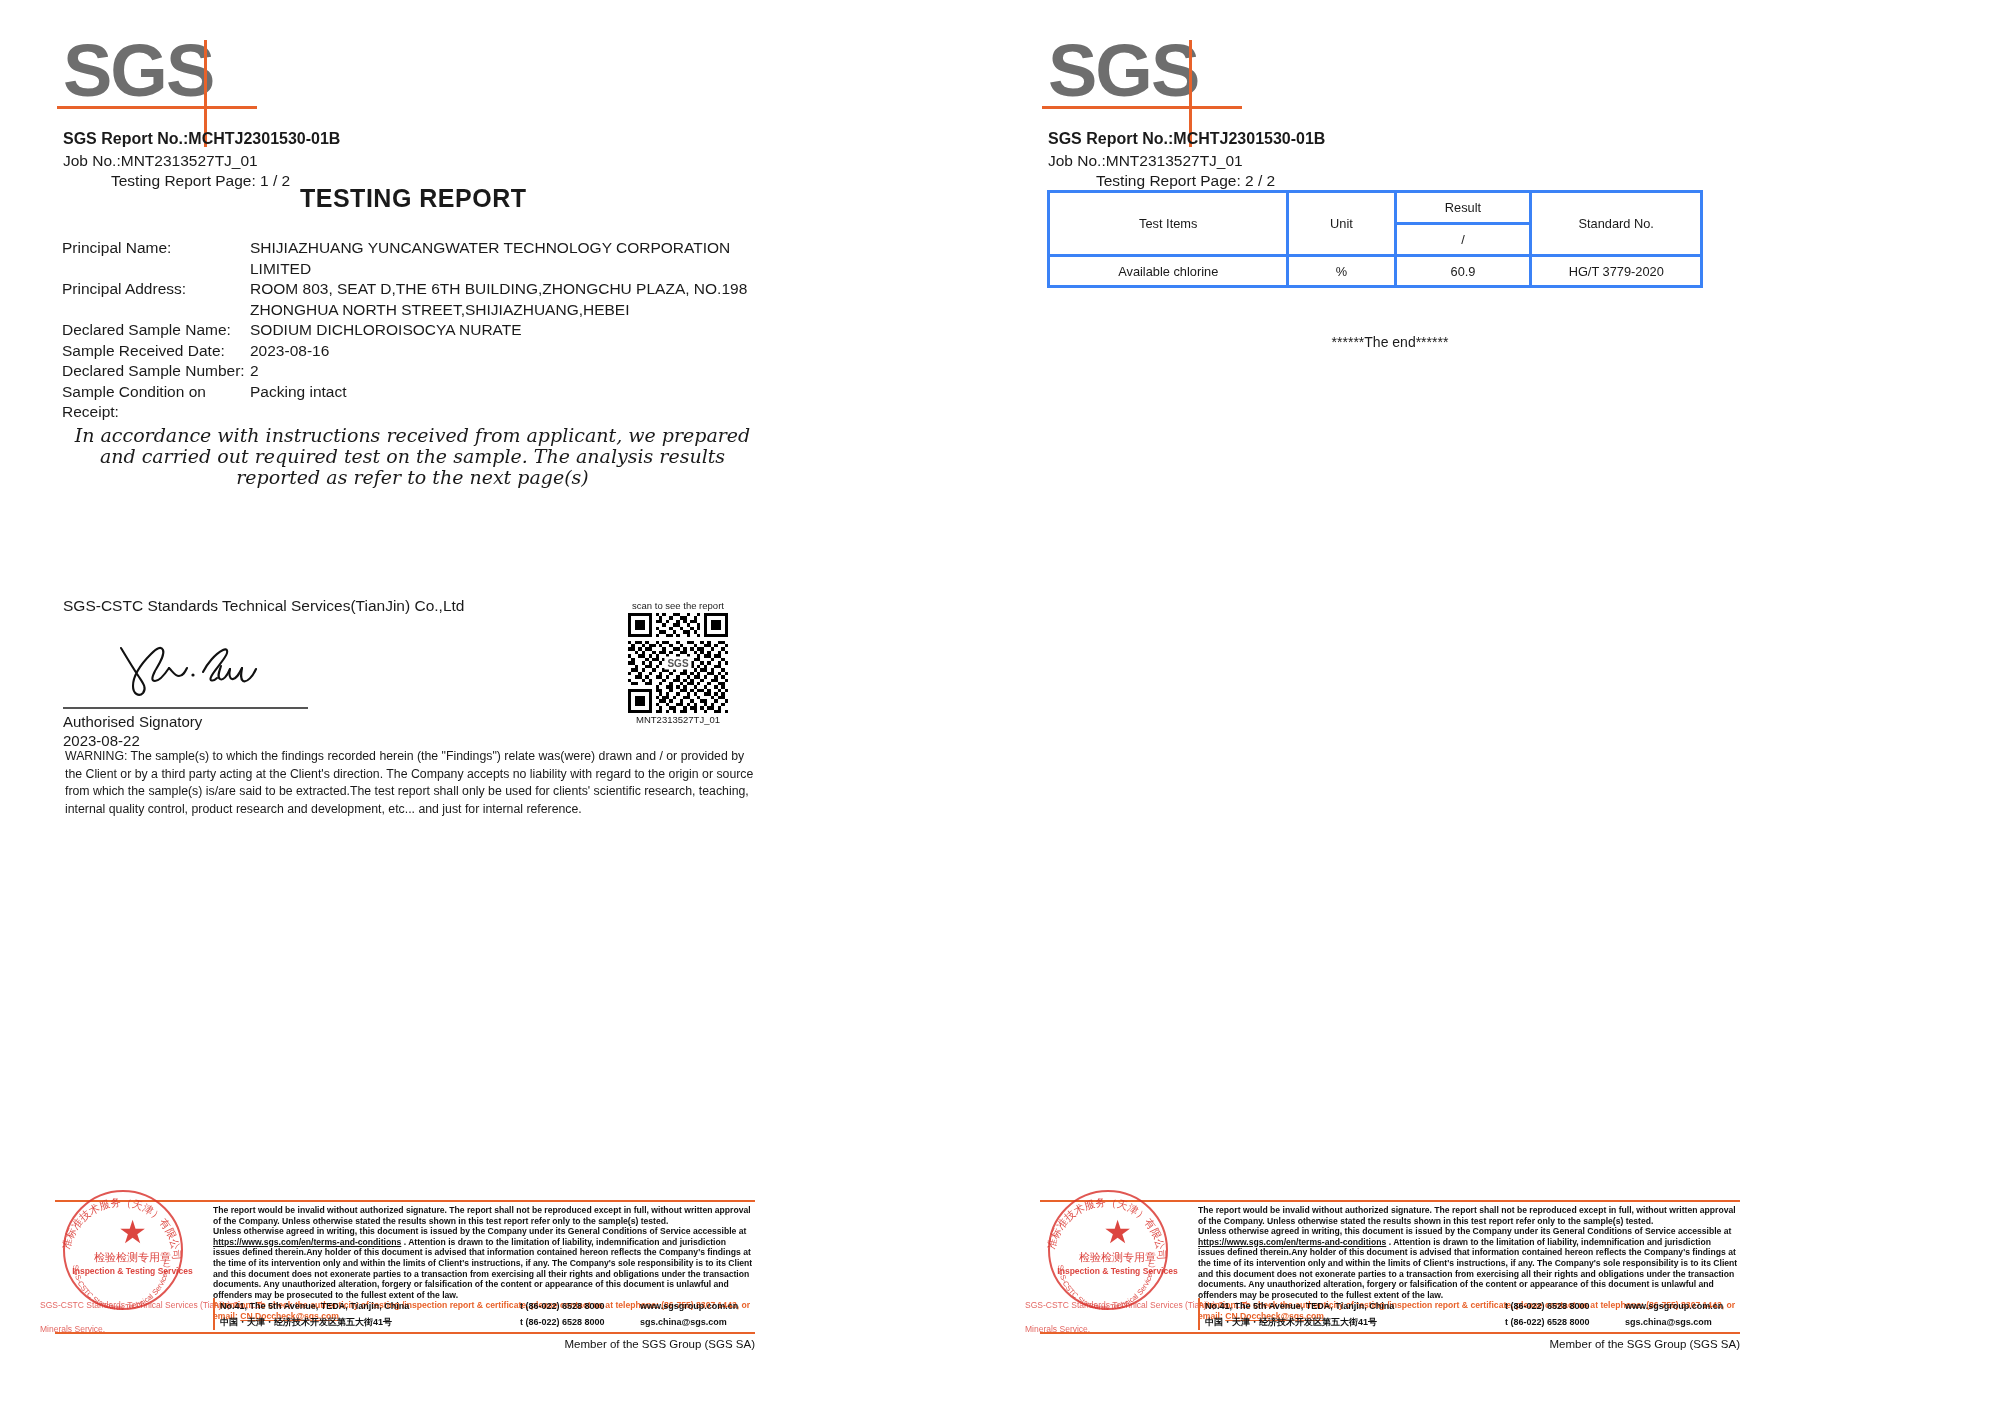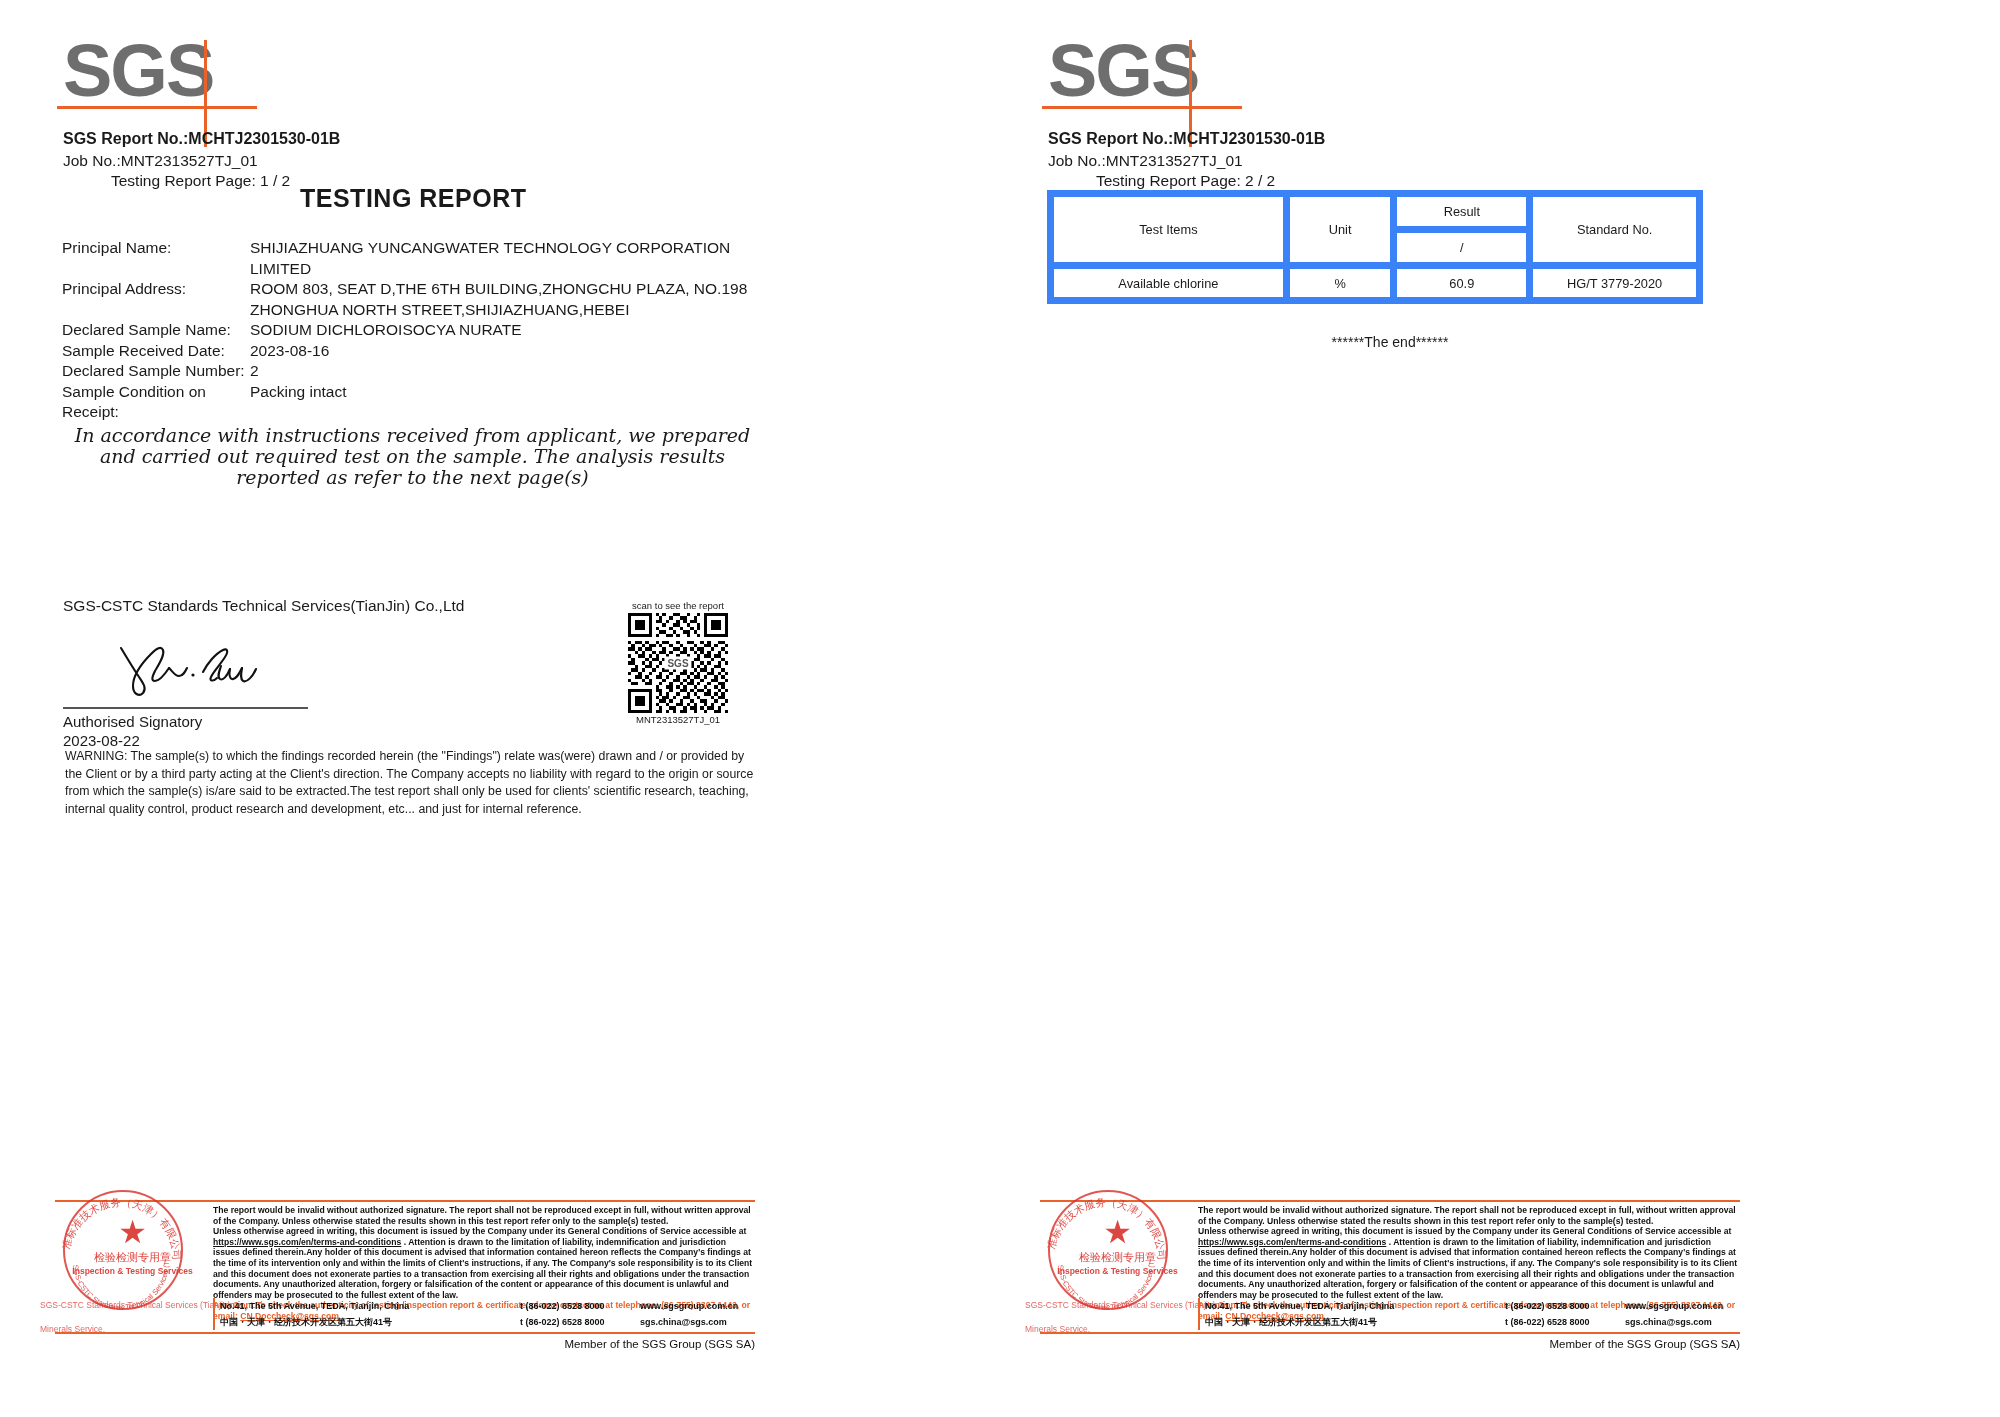--- a/index.html
+++ b/index.html
@@ -196,21 +196,21 @@
   
   .rtable {
     position: absolute;
     top: 190px;
     left: 7px;
     width: 656px;
     border-collapse: collapse;
     font-size: 12.8px;
   }
   .rtable td, .rtable th {
-    border: 7px solid #3b82f6;
+    border: 3px solid #3b82f6;
     text-align: center;
     font-weight: normal;
     padding: 0;
     height: 28px;
   }
   .rtable .tall { height: 58px; }
   .rtable .res-head { height: 29px; }
   .rtable .res-sub  { height: 29px; }
   .col-item { width: 250px; }
   .col-unit { width: 110px; }

